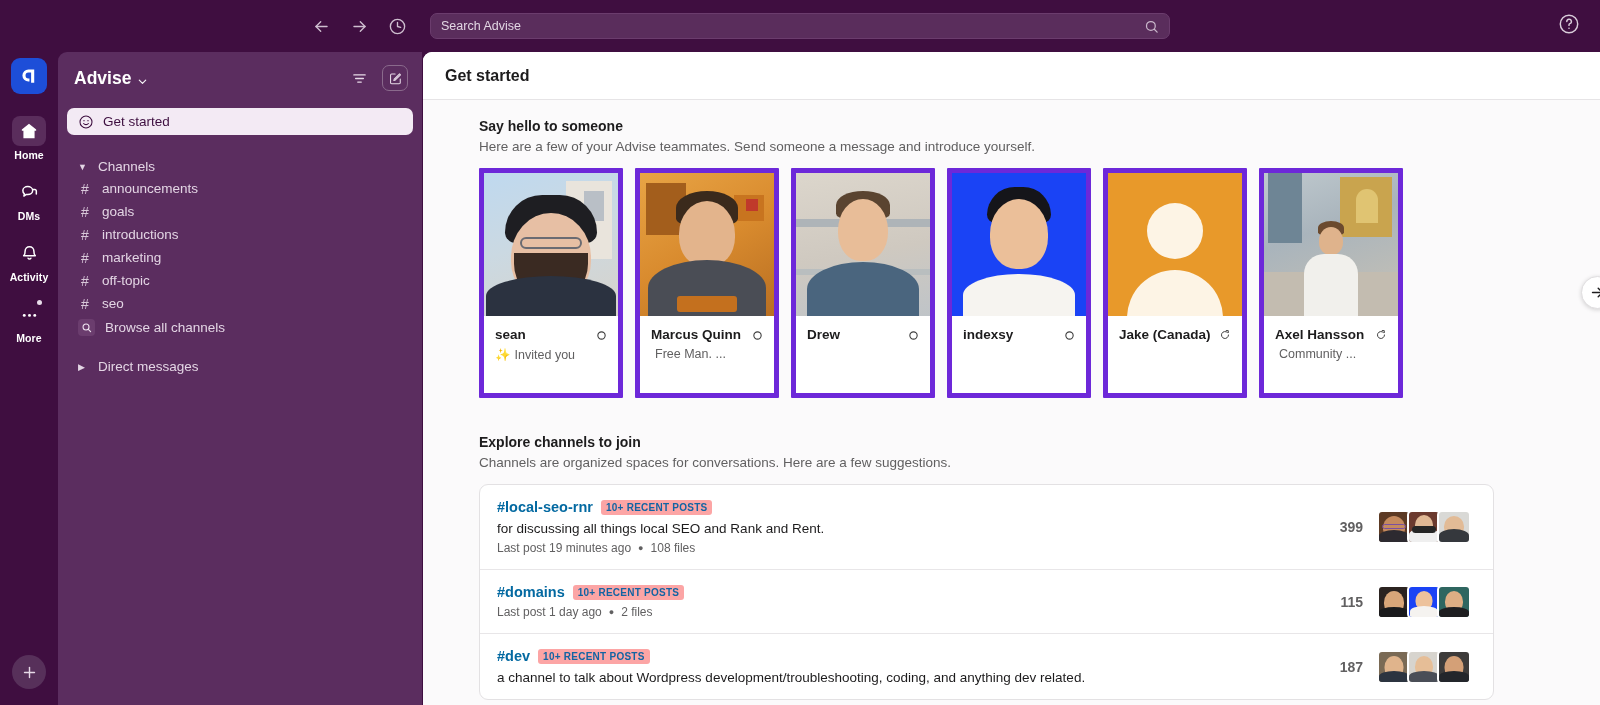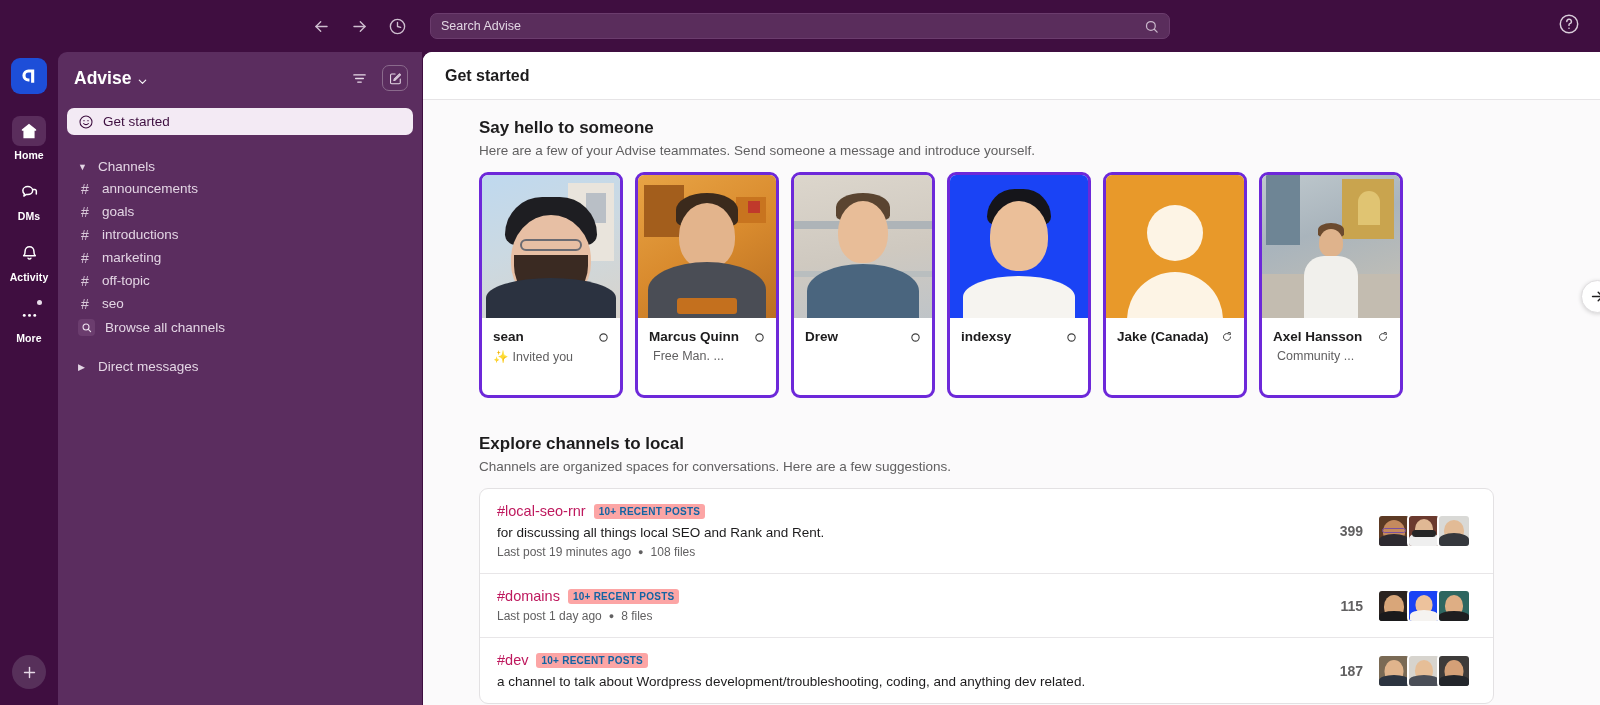--- a/index.html
+++ b/index.html
@@ -159,31 +159,31 @@
     height: 48px; flex: 0 0 48px;
     display: flex; align-items: center;
     padding: 0 22px;
     border-bottom: 1px solid #E6E4E6;
     background: #fff;
   }
   .main-title { font-size: 16px; font-weight: 700; color: #1D1C1D; }
   .main-scroll { flex: 1 1 auto; overflow: hidden; background: #FBFAFB; position: relative; }
   .main-inner { padding: 18px 0 0 56px; }
 
-  .sec-title { font-size: 17px; font-weight: 700; color: #1D1C1D; }
+  .sec-title { font-size: 14px; font-weight: 700; color: #1D1C1D; }
   .sec-sub { font-size: 13.5px; color: #616061; margin-top: 5px; }
 
   
   .people-wrap { position: relative; margin-top: 14px; }
   .people-row { display: flex; gap: 12px; }
   .person-card {
     width: 144px; flex: 0 0 144px;
     background: #fff;
-    border: 3px solid #6d28d9;
-    border-radius: 9px;
+    border: 5px solid #6d28d9;
+    border-radius: 1px;
     overflow: hidden;
     cursor: pointer;
   }
   .person-photo { width: 100%; height: 143px; position: relative; overflow: hidden; }
   .person-body { padding: 9px 11px 12px 11px; min-height: 77px; }
   .person-name-row { display: flex; align-items: flex-start; gap: 6px; }
   .person-name {
     font-size: 13.5px; font-weight: 700; color: #1D1C1D;
     line-height: 1.45; flex: 1 1 auto;
   }
@@ -214,21 +214,21 @@
   }
   .channel-row {
     display: flex; align-items: center;
     padding: 14px 22px 14px 17px;
     border-bottom: 1px solid #E8E6E8;
     cursor: pointer;
   }
   .channel-row:last-child { border-bottom: none; }
   .channel-main { flex: 1 1 auto; min-width: 0; }
   .channel-name-row { display: flex; align-items: center; gap: 8px; }
-  .channel-name { font-size: 14.5px; font-weight: 400; color: #be185d; }
+  .channel-name { font-size: 14.5px; font-weight: 700; color: #0369a1; }
   .badge {
     font-size: 10px; font-weight: 700; letter-spacing: .25px;
     color: #1264A3; background: #fca5a5;
     padding: 2px 5px; border-radius: 3px;
   }
   .channel-desc { font-size: 13.5px; color: #1D1C1D; margin-top: 6px; }
   .channel-meta { font-size: 12px; color: #616061; margin-top: 5px; display: flex; align-items: center; gap: 7px; }
   .channel-meta .dot { font-size: 9px; }
   .channel-right { display: flex; align-items: center; gap: 14px; flex: 0 0 auto; font-weight: bold; }
   .member-count { font-size: 14px; color: #616061; }
@@ -634,21 +634,21 @@
               <div class="carousel-next">
                 <svg width="17" height="17" viewBox="0 0 24 24" fill="none" stroke="currentColor" stroke-width="2" stroke-linecap="round" stroke-linejoin="round">
                     <line x1="5" y1="12" x2="19" y2="12"></line>
                     <polyline points="13 6 19 12 13 18"></polyline>
                   </svg>
               </div>
             </div>
           </div>
 
           <div class="channels-sec">
-            <div class="sec-title">Explore channels to local</div>
+            <div class="sec-title">Explore channels to join</div>
             <div class="sec-sub">Channels are organized spaces for conversations. Here are a few suggestions.</div>
 
             <div class="channel-list">
 
               <div class="channel-row">
                 <div class="channel-main">
                   <div class="channel-name-row">
                     <div class="channel-name">
                       <span>#</span><span>local-seo-rnr</span>
                     </div>
@@ -695,21 +695,21 @@
                 <div class="channel-main">
                   <div class="channel-name-row">
                     <div class="channel-name">
                       <span>#</span><span>domains</span>
                     </div>
                     <div class="badge">10+ RECENT POSTS</div>
                   </div>
                   <div class="channel-meta">
                     <span>Last post 1 day ago</span>
                     <span class="dot">●</span>
-                    <span>8 files</span>
+                    <span>2 files</span>
                   </div>
                 </div>
                 <div class="channel-right">
                   <div class="member-count">115</div>
                   <div class="avatar-stack">
                     <div class="av">
                         <div class="face">
                           <div class="bg" style="background:#2B2320;"></div>
                           <div class="head" style="width:20px;height:23px;top:4px;background:#D9A679;"></div>
                           <div class="body-sh" style="width:30px;height:10px;bottom:0;background:#1A1A1C;"></div>

